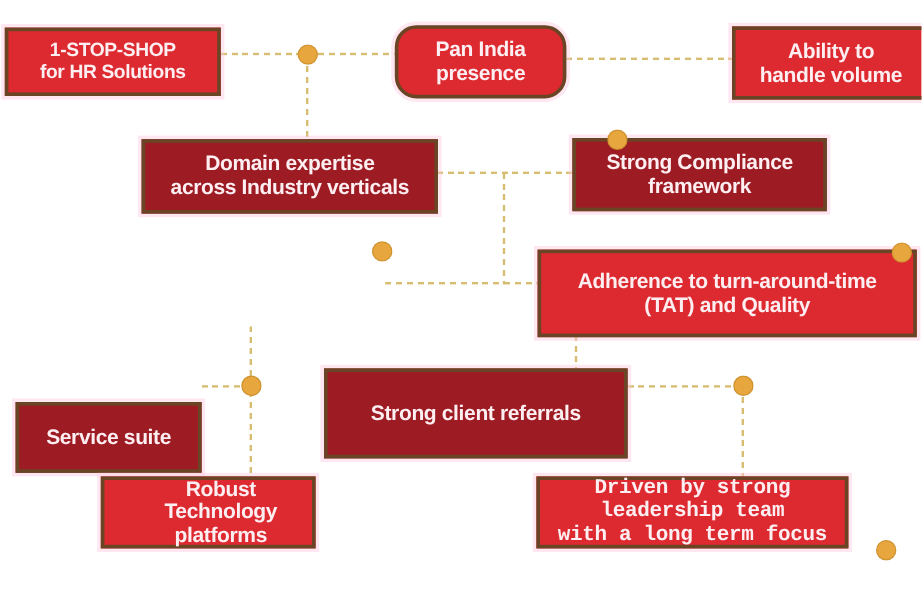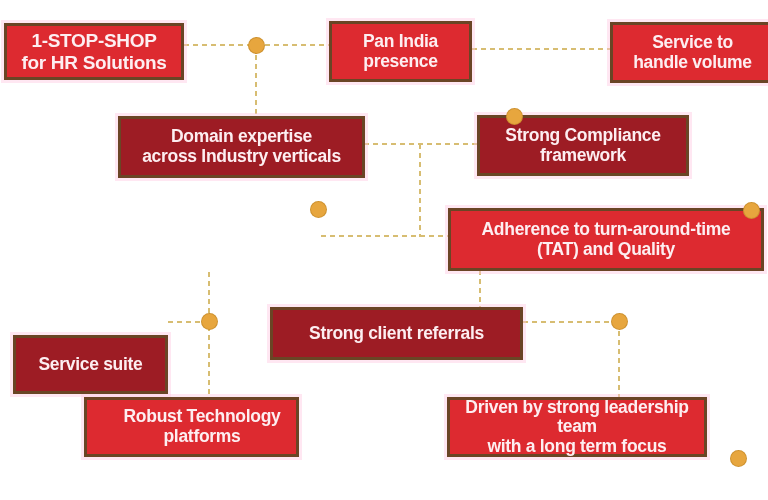--- a/index.html
+++ b/index.html
@@ -29,21 +29,21 @@
   .node.dark   { background: var(--box-dark,  #9d1c24); }
   .node .label {
     color: var(--text, #fdeef1);
     font-weight: bold;
     font-size: 17.5px;
     line-height: 1.12;
     letter-spacing: -0.3px;
     white-space: pre-line;
     padding: 2px 3px;
   }
-  .node.big .label { font-size: 19px; }
+  .node.big .label { font-size: 16px; }
   .line {
     position: absolute;
     z-index: 1;
   }
   .line.h {
     height: 2px;
     background: repeating-linear-gradient(90deg,
       var(--connector, #d7bd72) 0 5px, transparent 5px 9px);
   }
   .line.v {
@@ -76,51 +76,51 @@
   <div class="line v" style="left:208px; top:272px; height:125px;"></div>
   <div class="line h" style="left:168px; top:321px; width:42px;"></div>
   <div class="line v" style="left:479px; top:270px; height:37px;"></div>
   <div class="line h" style="left:523px; top:321px; width:97px;"></div>
   <div class="line v" style="left:618px; top:322px; height:75px;"></div>
 
   <div class="node bright big" style="left:4px;   top:23px;  width:180px; height:57px;">
     <span class="label">1-STOP-SHOP
 for HR Solutions</span>
   </div>
-  <div class="node bright" style="left:329px; top:21px;  width:143px; height:61px;">
+  <div class="node bright" style="left:329px; top:21px;  width:143px; height:61px;border-radius:18px;">
     <span class="label">Pan India
 presence</span>
   </div>
   <div class="node bright" style="left:610px; top:22px;  width:165px; height:61px;">
-    <span class="label">Service to
+    <span class="label">Ability to
 handle volume</span>
   </div>
   <div class="node dark" style="left:118px; top:116px; width:247px; height:62px;justify-content:center;">
     <span class="label">Domain expertise
 across Industry verticals</span>
   </div>
   <div class="node dark" style="left:477px; top:115px; width:212px; height:61px;text-align:center;">
     <span class="label">Strong Compliance
 framework</span>
   </div>
-  <div class="node bright" style="left:448px; top:208px; width:316px; height:63px;">
+  <div class="node bright" style="left:448px; top:208px; width:316px; height:73px;">
     <span class="label">Adherence to turn-around-time
 (TAT) and Quality</span>
   </div>
   <div class="node dark" style="left:13px;  top:307px; width:155px; height:59px;margin-top:28px;">
     <span class="label">Service suite</span>
   </div>
-  <div class="node dark" style="left:270px; top:307px; width:253px; height:53px;">
+  <div class="node dark" style="left:270px; top:307px; width:253px; height:75px;">
     <span class="label">Strong client referrals</span>
   </div>
-  <div class="node bright" style="left:84px;  top:397px; width:215px; height:60px;padding-left:21px;">
+  <div class="node bright" style="left:84px;  top:397px; width:179px; height:60px;padding-left:21px;">
     <span class="label">Robust Technology
 platforms</span>
   </div>
-  <div class="node bright" style="left:447px; top:397px; width:260px; height:60px;">
+  <div class="node bright" style="left:447px; top:397px; width:260px; height:60px;font-family:Liberation Mono, monospace;">
     <span class="label">Driven by strong leadership team
 with a long term focus</span>
   </div>
 
   <div class="dot" style="left:248px; top:37px;"></div>
   <div class="dot" style="left:506px; top:108px;"></div>
   <div class="dot" style="left:310px; top:201px;"></div>
   <div class="dot" style="left:743px; top:202px;"></div>
   <div class="dot" style="left:201px; top:313px;"></div>
   <div class="dot" style="left:611px; top:313px;"></div>

